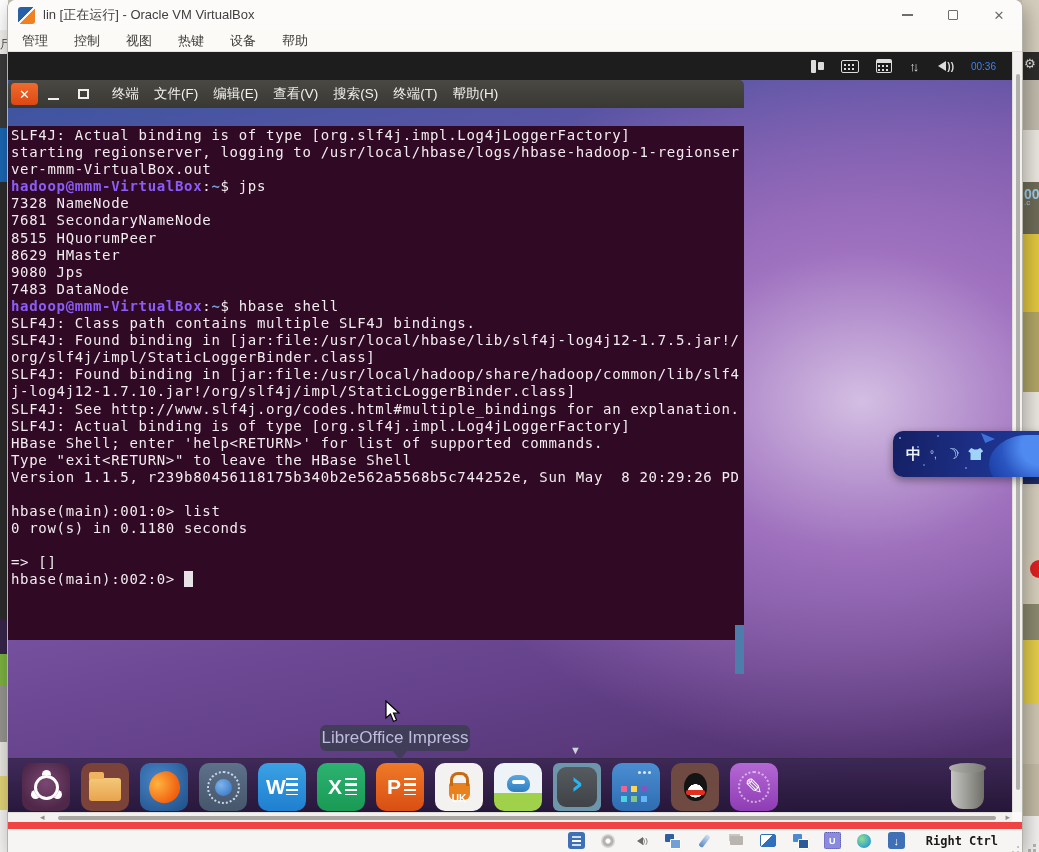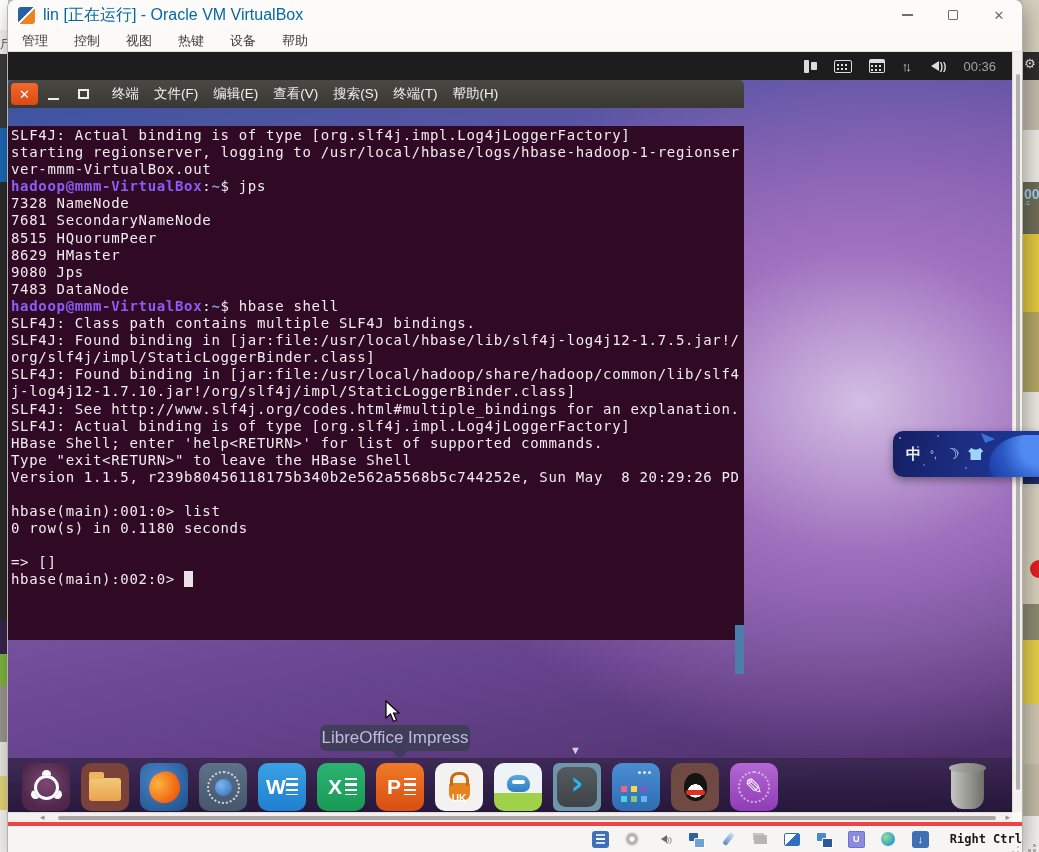--- a/index.html
+++ b/index.html
@@ -26,21 +26,21 @@
   .host-corner-frag .grip{position:absolute;right:3px;bottom:5px;width:3px;height:3px;background:#b8b6b2;
     box-shadow:-5px 5px 0 #b8b6b2,0 5px 0 #b8b6b2,-10px 10px 0 #b8b6b2,-5px 10px 0 #b8b6b2,0 10px 0 #b8b6b2;}
 
   
   .vbox-window{position:absolute;left:8px;top:0;width:1014px;height:852px;
     border-radius:8px 8px 0 0;background:#fbfaf8;box-shadow:0 0 0 1px #b5b2aa,3px 6px 22px rgba(0,0,0,.35);}
   .vb-titlebar{position:absolute;left:0;top:0;right:0;height:30px;background:#fcfbf9;border-radius:8px 8px 0 0;
     display:flex;align-items:center;padding-left:10px;}
   .vb-ico{width:17px;height:17px;border-radius:3px;margin-right:8px;flex:0 0 auto;
     background:linear-gradient(135deg,#2860a8 0 47%,#f5f4f2 47% 53%,#f08020 53%);}
-  .vb-title{font-size:16px;color:#0369a1;}
+  .vb-title{font-size:13px;color:#404040;}
   .vb-controls{position:absolute;right:0;top:0;height:30px;display:flex;}
   .vb-ctl{width:46px;height:30px;display:flex;align-items:center;justify-content:center;color:#6e6e68;font-size:13px;}
   .vb-ctl .minbar{width:11px;height:1.5px;background:#6e6e68;}
   .vb-ctl .maxbox{width:10px;height:10px;border:1.4px solid #6e6e68;border-radius:1px;}
   .vb-menubar{position:absolute;left:0;top:30px;right:0;height:22px;background:#fbfaf7;border-bottom:1px solid #e4e2dc;
     display:flex;align-items:center;gap:26px;padding-left:14px;font-size:13px;color:#3c3c38;}
 
   
   .guest{position:absolute;left:0;top:52px;width:1004px;height:760px;overflow:hidden;
     background:
@@ -55,21 +55,21 @@
   .pni-plug::after{content:"";width:6px;height:8px;background:#dcdcda;margin-left:2px;border-radius:1px;}
   .pni-keyboard{width:18px;height:13px;border:1px solid #dcdcda;border-radius:2px;
     background:repeating-linear-gradient(90deg,#dcdcda 0 2px,transparent 2px 4px) 2px 3px/12px 2px no-repeat,
                repeating-linear-gradient(90deg,#dcdcda 0 2px,transparent 2px 4px) 2px 7px/12px 2px no-repeat;}
   .pni-calendar{width:16px;height:14px;border:1px solid #dcdcda;border-top:4px solid #dcdcda;border-radius:2px;
     background:repeating-linear-gradient(90deg,#dcdcda 0 2px,transparent 2px 4px) 1px 2px/12px 2px no-repeat,
                repeating-linear-gradient(90deg,#dcdcda 0 2px,transparent 2px 4px) 1px 6px/12px 2px no-repeat;}
   .pni-updown::before{content:"↑↓";font-size:13px;letter-spacing:-3px;font-weight:bold;}
   .pni-volume::before{content:"";border:5px solid transparent;border-right:8px solid #dcdcda;margin-right:1px;}
   .pni-volume::after{content:"))";font-size:10px;font-weight:bold;}
-  .pn-clock{color:#a3a3a3;font-size:13px;}
+  .pn-clock{color:#3b82f6;font-size:10px;}
 
   
   .terminal{position:absolute;left:0;top:28px;width:736px;height:594px;}
   .term-titlebar{position:absolute;left:0;top:0;width:100%;height:28px;border-radius:5px 5px 0 0;
     background:linear-gradient(#4a4843,#3a3833);display:flex;align-items:center;}
   .term-close{width:27px;height:22px;margin-left:3px;border-radius:4px;background:linear-gradient(#f06a2c,#dd4814);
     color:#fff;font-size:13px;font-weight:bold;display:flex;align-items:center;justify-content:center;}
   .term-min,.term-max{width:30px;height:22px;display:flex;align-items:flex-end;justify-content:center;padding-bottom:5px;}
   .term-min .bar{width:11px;height:2.5px;background:#f0efec;}
   .term-max{align-items:center;padding-bottom:0;}
@@ -163,22 +163,22 @@
 
   
   .vscroll{position:absolute;left:1004px;top:52px;width:10px;height:760px;background:#f2f1ef;border-left:1px solid #dedcd8;}
   .vscroll .thumb{position:absolute;left:3px;top:22px;width:4px;height:716px;background:#b2b0ac;border-radius:2px;}
   .hscroll{position:absolute;left:0;top:812px;width:1004px;height:10px;background:#f2f1ef;border-top:1px solid #dedcd8;}
   .hscroll .thumb{position:absolute;left:50px;top:3px;width:938px;height:4px;background:#a8a6a2;border-radius:2px;}
   .hscroll .arr-l{position:absolute;left:32px;top:-1px;color:#908e8a;font-size:9px;}
   .hscroll .arr-r{position:absolute;right:2px;top:-1px;color:#908e8a;font-size:9px;}
 
   
-  .statusbar{position:absolute;left:0;top:822px;width:100%;height:30px;background:#f6f5f3;border-top:4px solid #ef4444;
-    display:flex;align-items:center;justify-content:flex-end;gap:15px;}
+  .statusbar{position:absolute;left:0;top:822px;width:100%;height:30px;background:#f6f5f3;border-top:7px solid #ef4444;
+    display:flex;align-items:center;justify-content:flex-end;gap:15px;padding-right:24px;}
   .sbi{position:relative;width:17px;height:17px;display:inline-flex;align-items:center;justify-content:center;flex:0 0 auto;}
   .sbi-harddisk{background:#3f6fb5;border-radius:3px;}
   .sbi-harddisk::before{content:"";width:9px;height:2px;background:#fff;box-shadow:0 4px 0 #cfe0f5,0 -4px 0 #cfe0f5;}
   .sbi-optical::before{content:"";width:14px;height:14px;border-radius:50%;
     background:radial-gradient(circle,#fff 0 2px,#b5b3af 3px 5px,#d8d6d2 6px);}
   .sbi-audio::before{content:"";border:4px solid transparent;border-right:6px solid #6a6a66;}
   .sbi-audio::after{content:"))";color:#6a6a66;font-size:8px;}
   .sbi-network::before{content:"";position:absolute;left:1px;top:2px;width:9px;height:8px;background:#2f5f9f;border-radius:1px;}
   .sbi-network::after{content:"";position:absolute;left:6px;top:7px;width:9px;height:8px;background:#6fa0d8;border:1px solid #fff;border-radius:1px;}
   .sbi-usb::before{content:"";width:5px;height:14px;background:linear-gradient(#cfe0f5,#5a8ac0);border-radius:2px;transform:rotate(38deg);}

